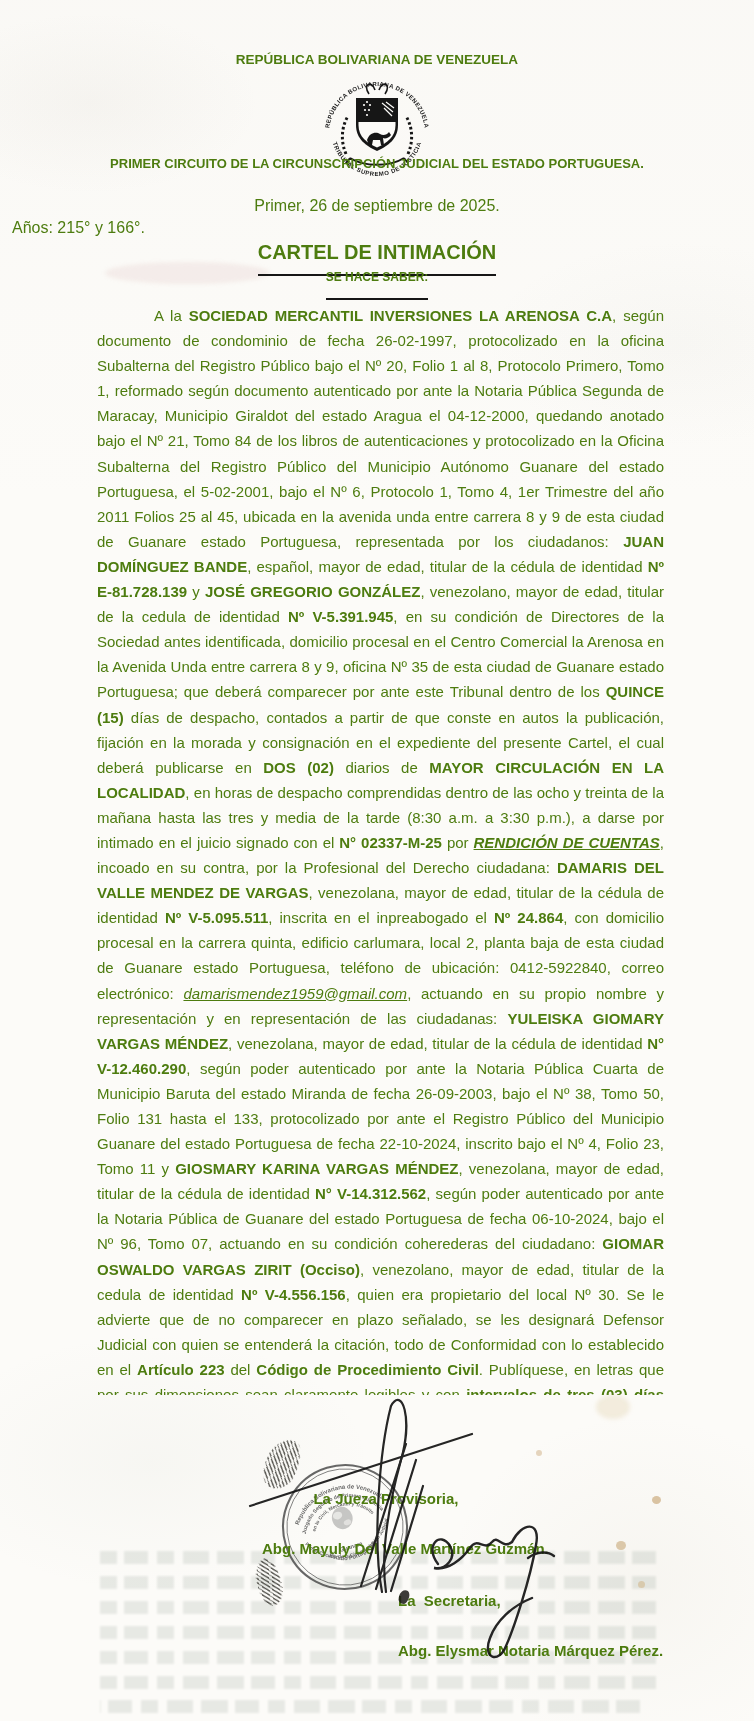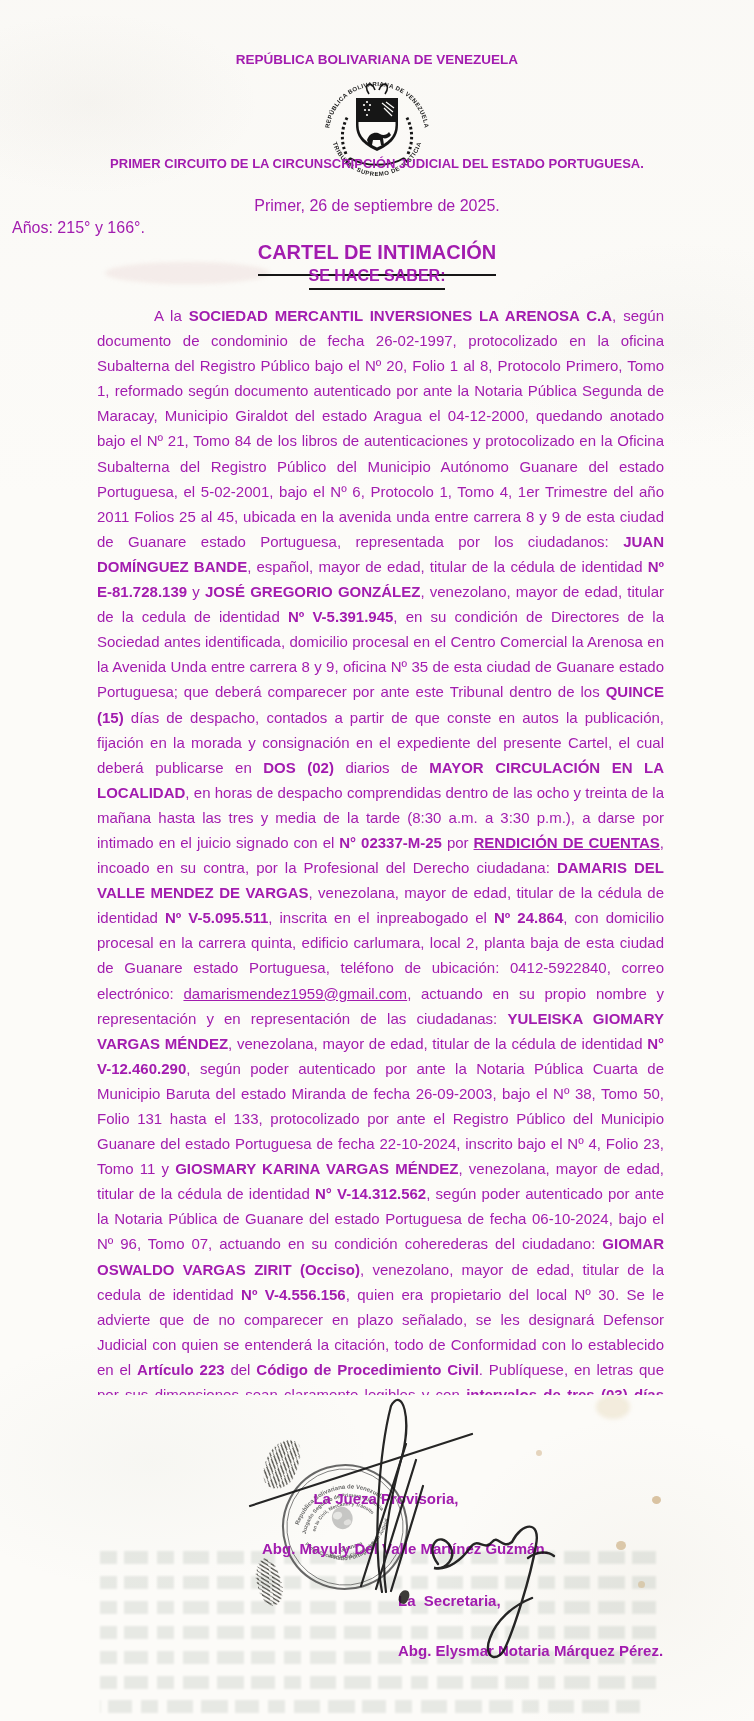--- a/index.html
+++ b/index.html
@@ -1,46 +1,46 @@
 <!DOCTYPE html>
 <html><head>
 <meta charset="utf-8">
 <style>
   html,body{margin:0;padding:0;background:#e8e8e8;}
   .page{
     position:relative;width:754px;height:1721px;margin:0 auto;
     background:#fcfbf8;overflow:hidden;
-    font-family:"Liberation Sans",sans-serif;color:#a21caf;
+    font-family:"Liberation Sans",sans-serif;color:#4d7c0f;
   }
   .page::before{ 
     content:"";position:absolute;inset:0;pointer-events:none;z-index:0;
     background:
       radial-gradient(ellipse 260px 140px at 12% 6%, rgba(175,165,150,.07), transparent 65%),
       radial-gradient(ellipse 300px 160px at 90% 20%, rgba(170,170,160,.05), transparent 65%),
       radial-gradient(ellipse 340px 200px at 20% 85%, rgba(160,170,150,.06), transparent 65%),
       radial-gradient(ellipse 300px 260px at 85% 92%, rgba(180,170,140,.07), transparent 65%),
       linear-gradient(180deg, rgba(200,195,185,.04), rgba(255,255,255,0) 30%);
   }
   .hdr-republic{position:absolute;top:52px;left:0;width:100%;text-align:center;
     font-weight:bold;font-size:13.5px;z-index:2;}
   .emblem{position:absolute;top:68px;left:50%;transform:translateX(-50%);z-index:2;}
   .hdr-court{position:absolute;top:156px;left:0;width:100%;text-align:center;
     font-weight:bold;font-size:13px;line-height:15.5px;z-index:2;}
   .hdr-date{position:absolute;top:197px;left:0;width:100%;text-align:center;font-size:16px;z-index:2;}
   .hdr-years{position:absolute;top:219px;left:12px;width:100%;text-align:left;font-size:16px;z-index:2;}
   .doc-title{position:absolute;top:241px;left:0;width:100%;text-align:center;z-index:2;}
   .doc-title span{font-size:20px;font-weight:bold;border-bottom:2.5px solid #161616;padding-bottom:11px;}
   .doc-subtitle{position:absolute;top:267px;left:0;width:100%;text-align:center;z-index:2;}
-  .doc-subtitle span{font-size:16px;font-weight:bold;border-bottom:2.5px solid #161616;padding-bottom:4px;}
+  .doc-subtitle span{font-size:12px;font-weight:bold;border-bottom:2.5px solid #161616;padding-bottom:14px;}
   .body-par{
     position:absolute;top:303px;left:97px;width:567px;max-height:1092px;overflow:hidden;
     text-align:justify;font-size:15px;line-height:25.1px;text-indent:57px;z-index:2;
   }
   .body-par .b{font-weight:bold;}
-  .body-par .u{text-decoration:underline;}
+  .body-par .u{text-decoration:underline;font-style:italic;}
   .sig-area{position:absolute;top:1390px;left:0;width:754px;height:331px;z-index:2;}
   .sig-label{position:absolute;font-weight:bold;font-size:15px;white-space:pre-wrap;z-index:6;margin-top:34px;}
   .sig-svg{position:absolute;z-index:7;}
   .seal-svg{position:absolute;left:270px;top:62px;z-index:5;}
   .smudge{position:absolute;z-index:5;opacity:.75;
     background:repeating-linear-gradient(48deg,#26251f 0 1.2px,rgba(0,0,0,0) 1.2px 3.4px);
     border-radius:60% 40% 55% 45%/50% 60% 40% 50%;filter:blur(.3px);}
   .inkblob{position:absolute;left:399px;top:200px;width:10px;height:14px;background:#1b1a18;
     border-radius:60% 40% 50% 50%/55% 45% 60% 40%;transform:rotate(14deg);opacity:.85;z-index:7;}
   .bleed{position:absolute;height:13px;opacity:.13;filter:blur(1.3px);z-index:1;transform:scaleX(-1);

